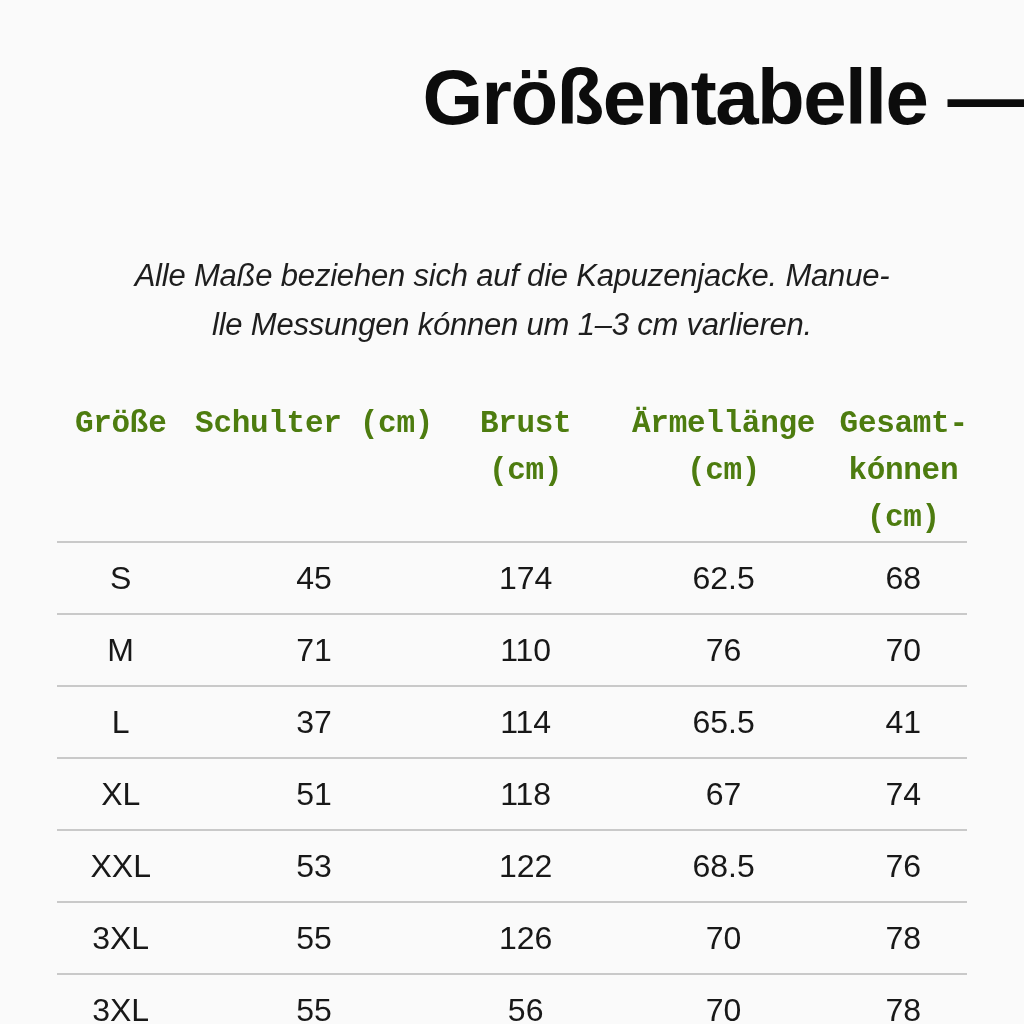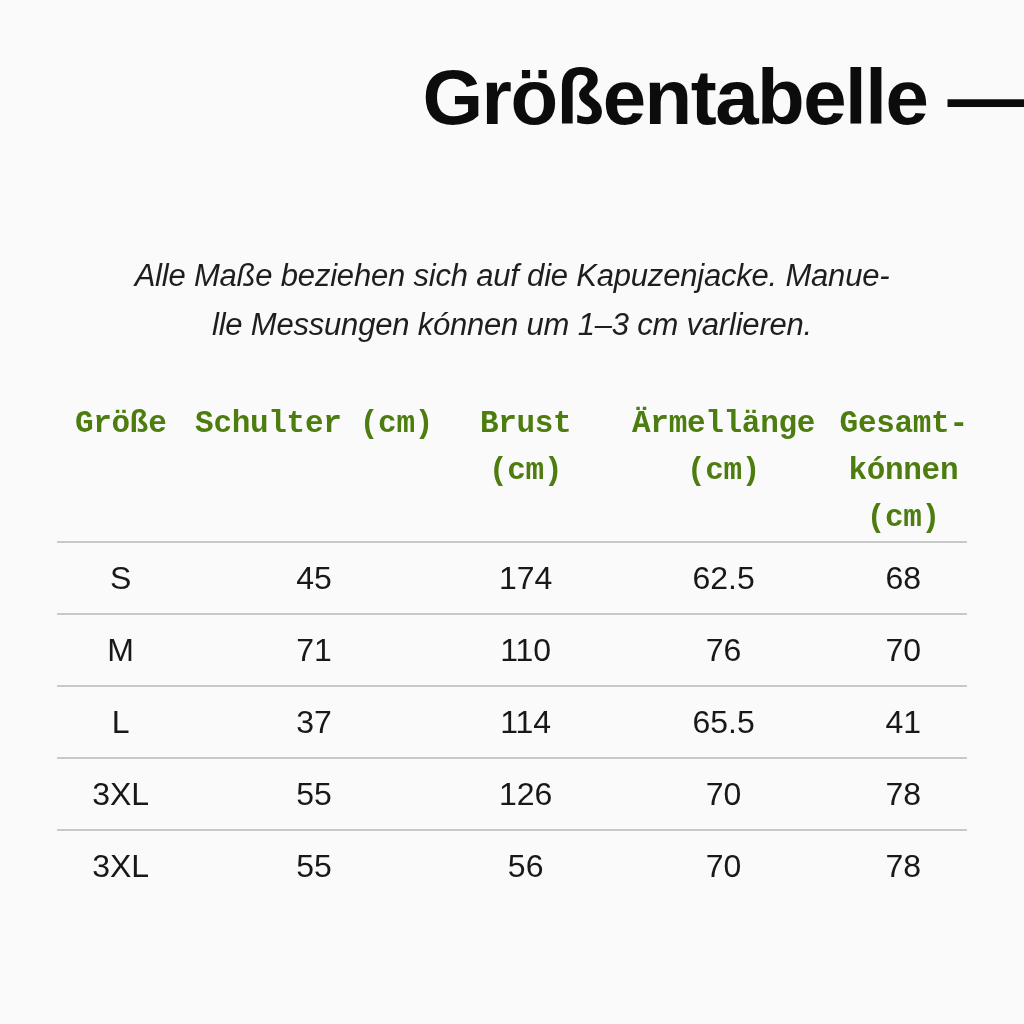--- a/index.html
+++ b/index.html
@@ -121,20 +121,34 @@
         <td>70</td>
       </tr>
       <tr>
         <td>L</td>
         <td>37</td>
         <td>114</td>
         <td>65.5</td>
         <td>41</td>
       </tr>
       <tr>
+        <td>XL</td>
+        <td>51</td>
+        <td>118</td>
+        <td>67</td>
+        <td>74</td>
+      </tr>
+      <tr>
+        <td>XXL</td>
+        <td>53</td>
+        <td>122</td>
+        <td>68.5</td>
+        <td>76</td>
+      </tr>
+      <tr>
         <td>3XL</td>
         <td>55</td>
         <td>126</td>
         <td>70</td>
         <td>78</td>
       </tr>
       <tr>
         <td>3XL</td>
         <td>55</td>
         <td>56</td>

